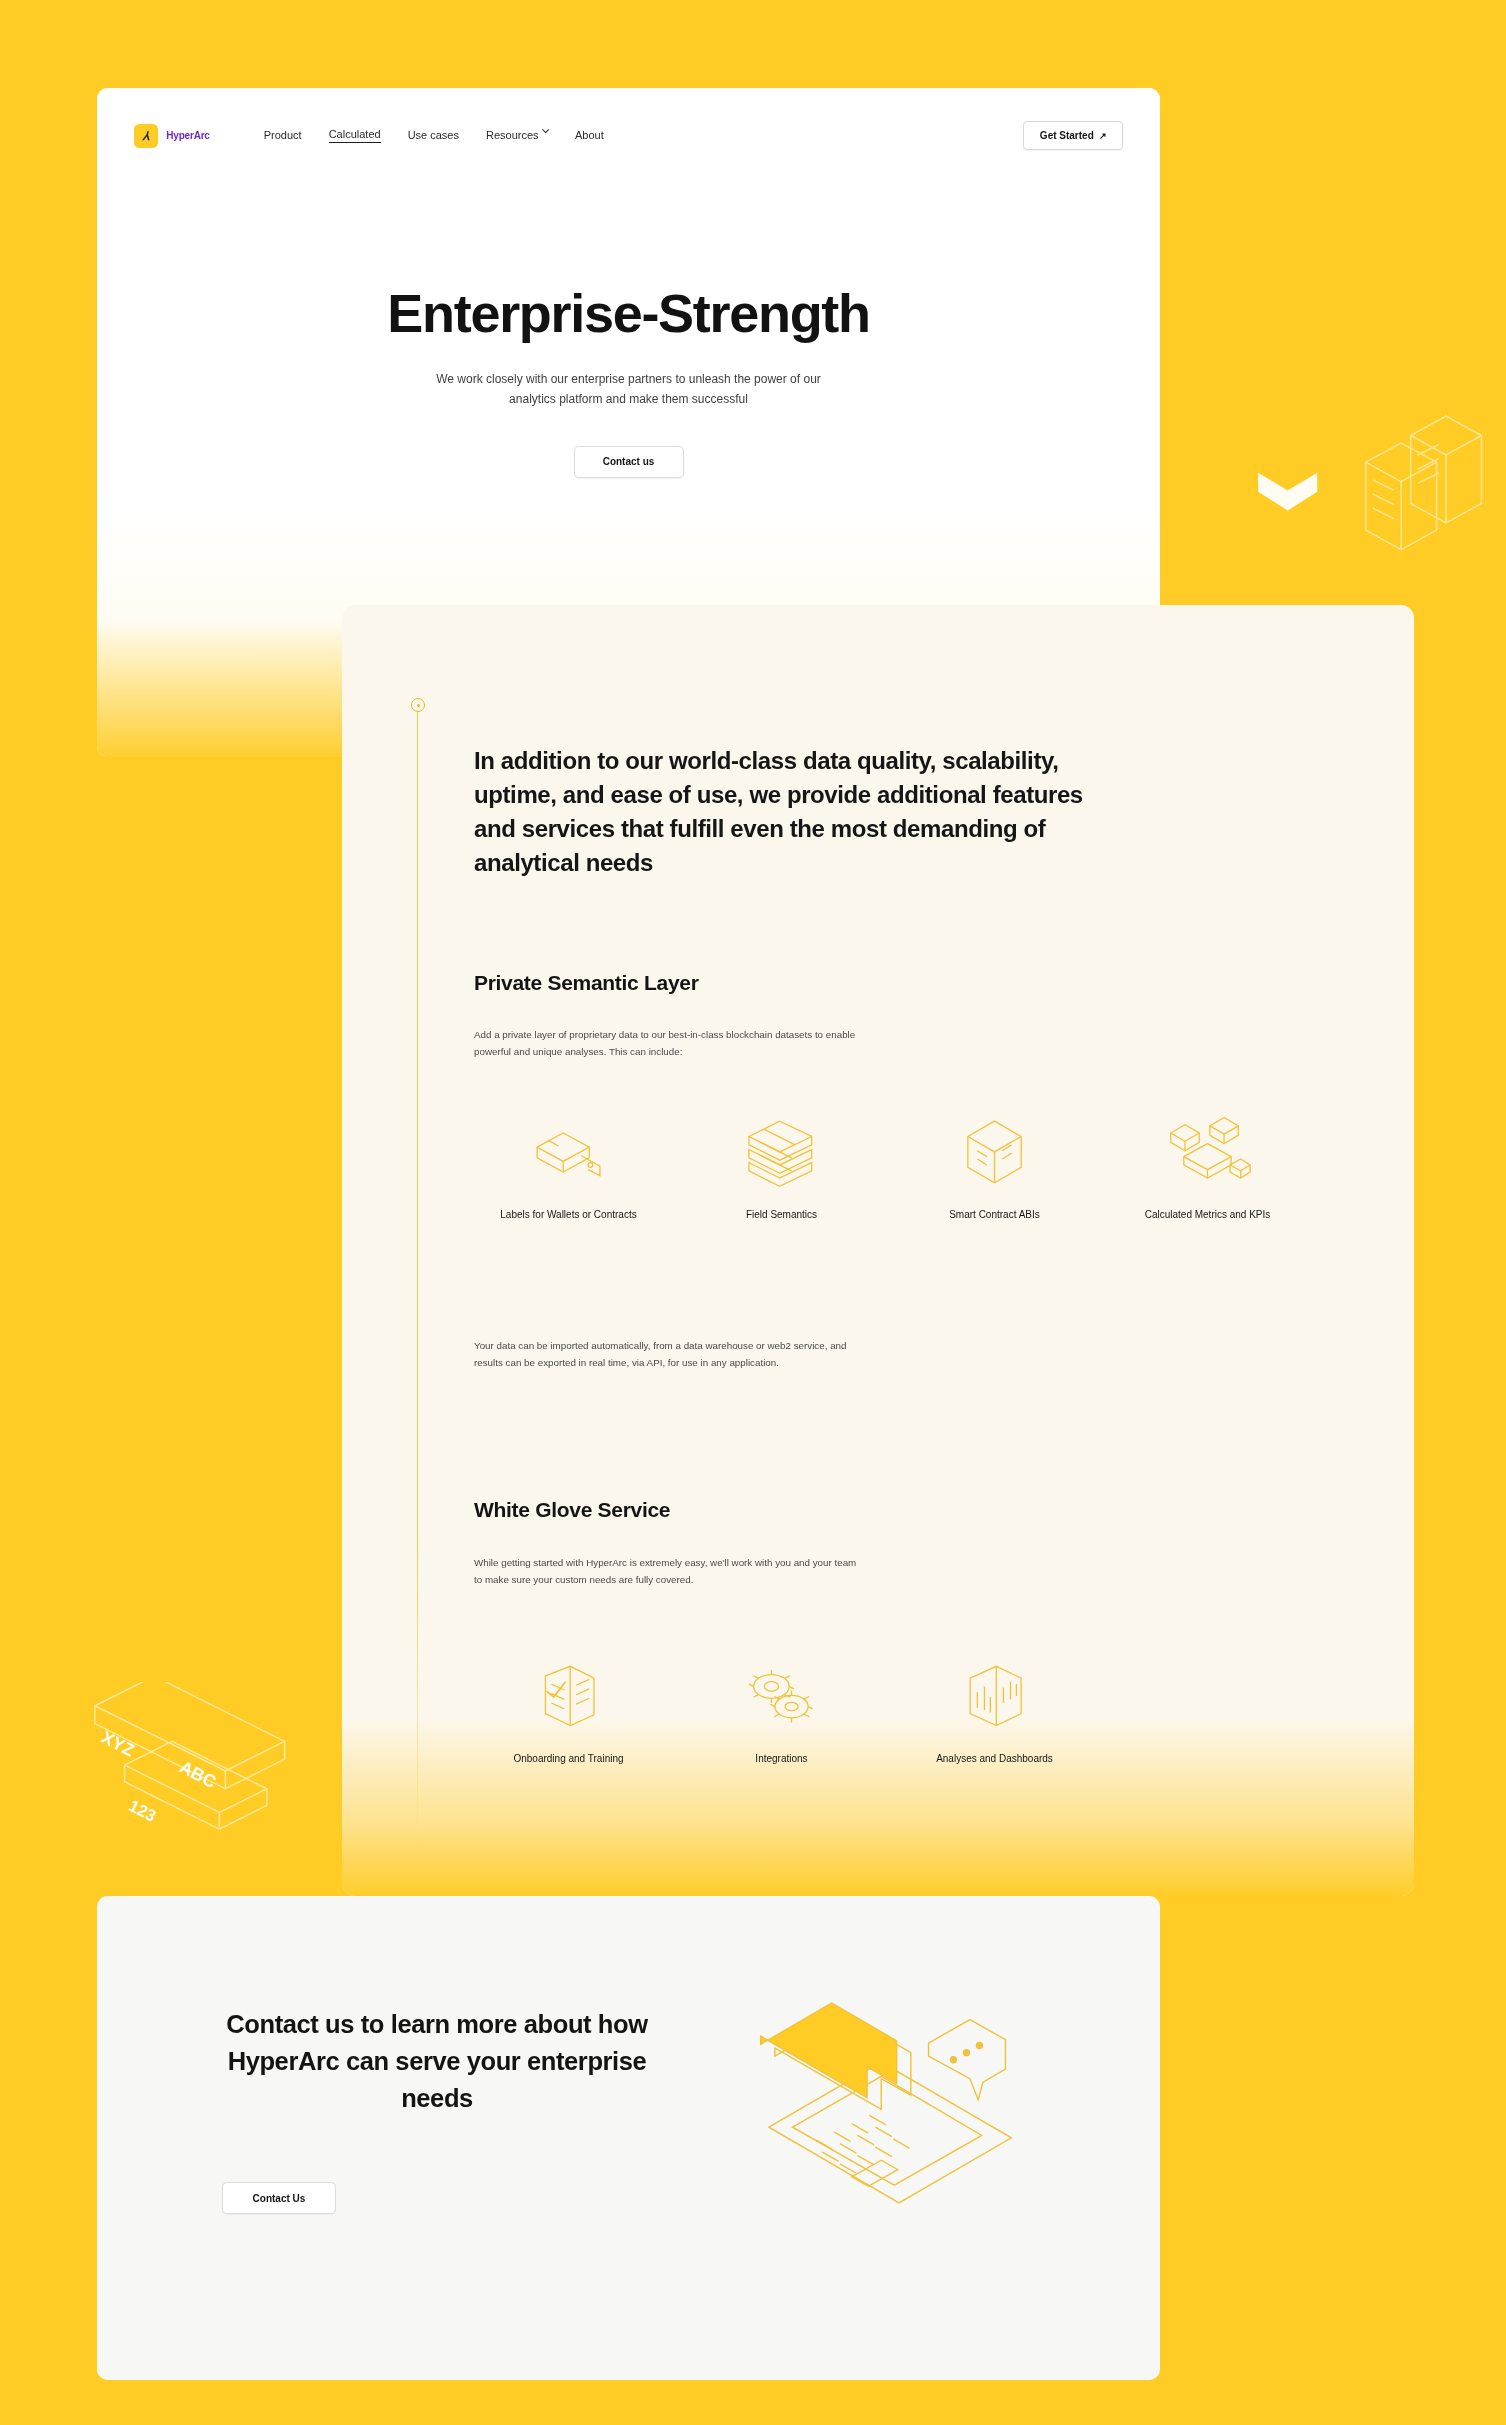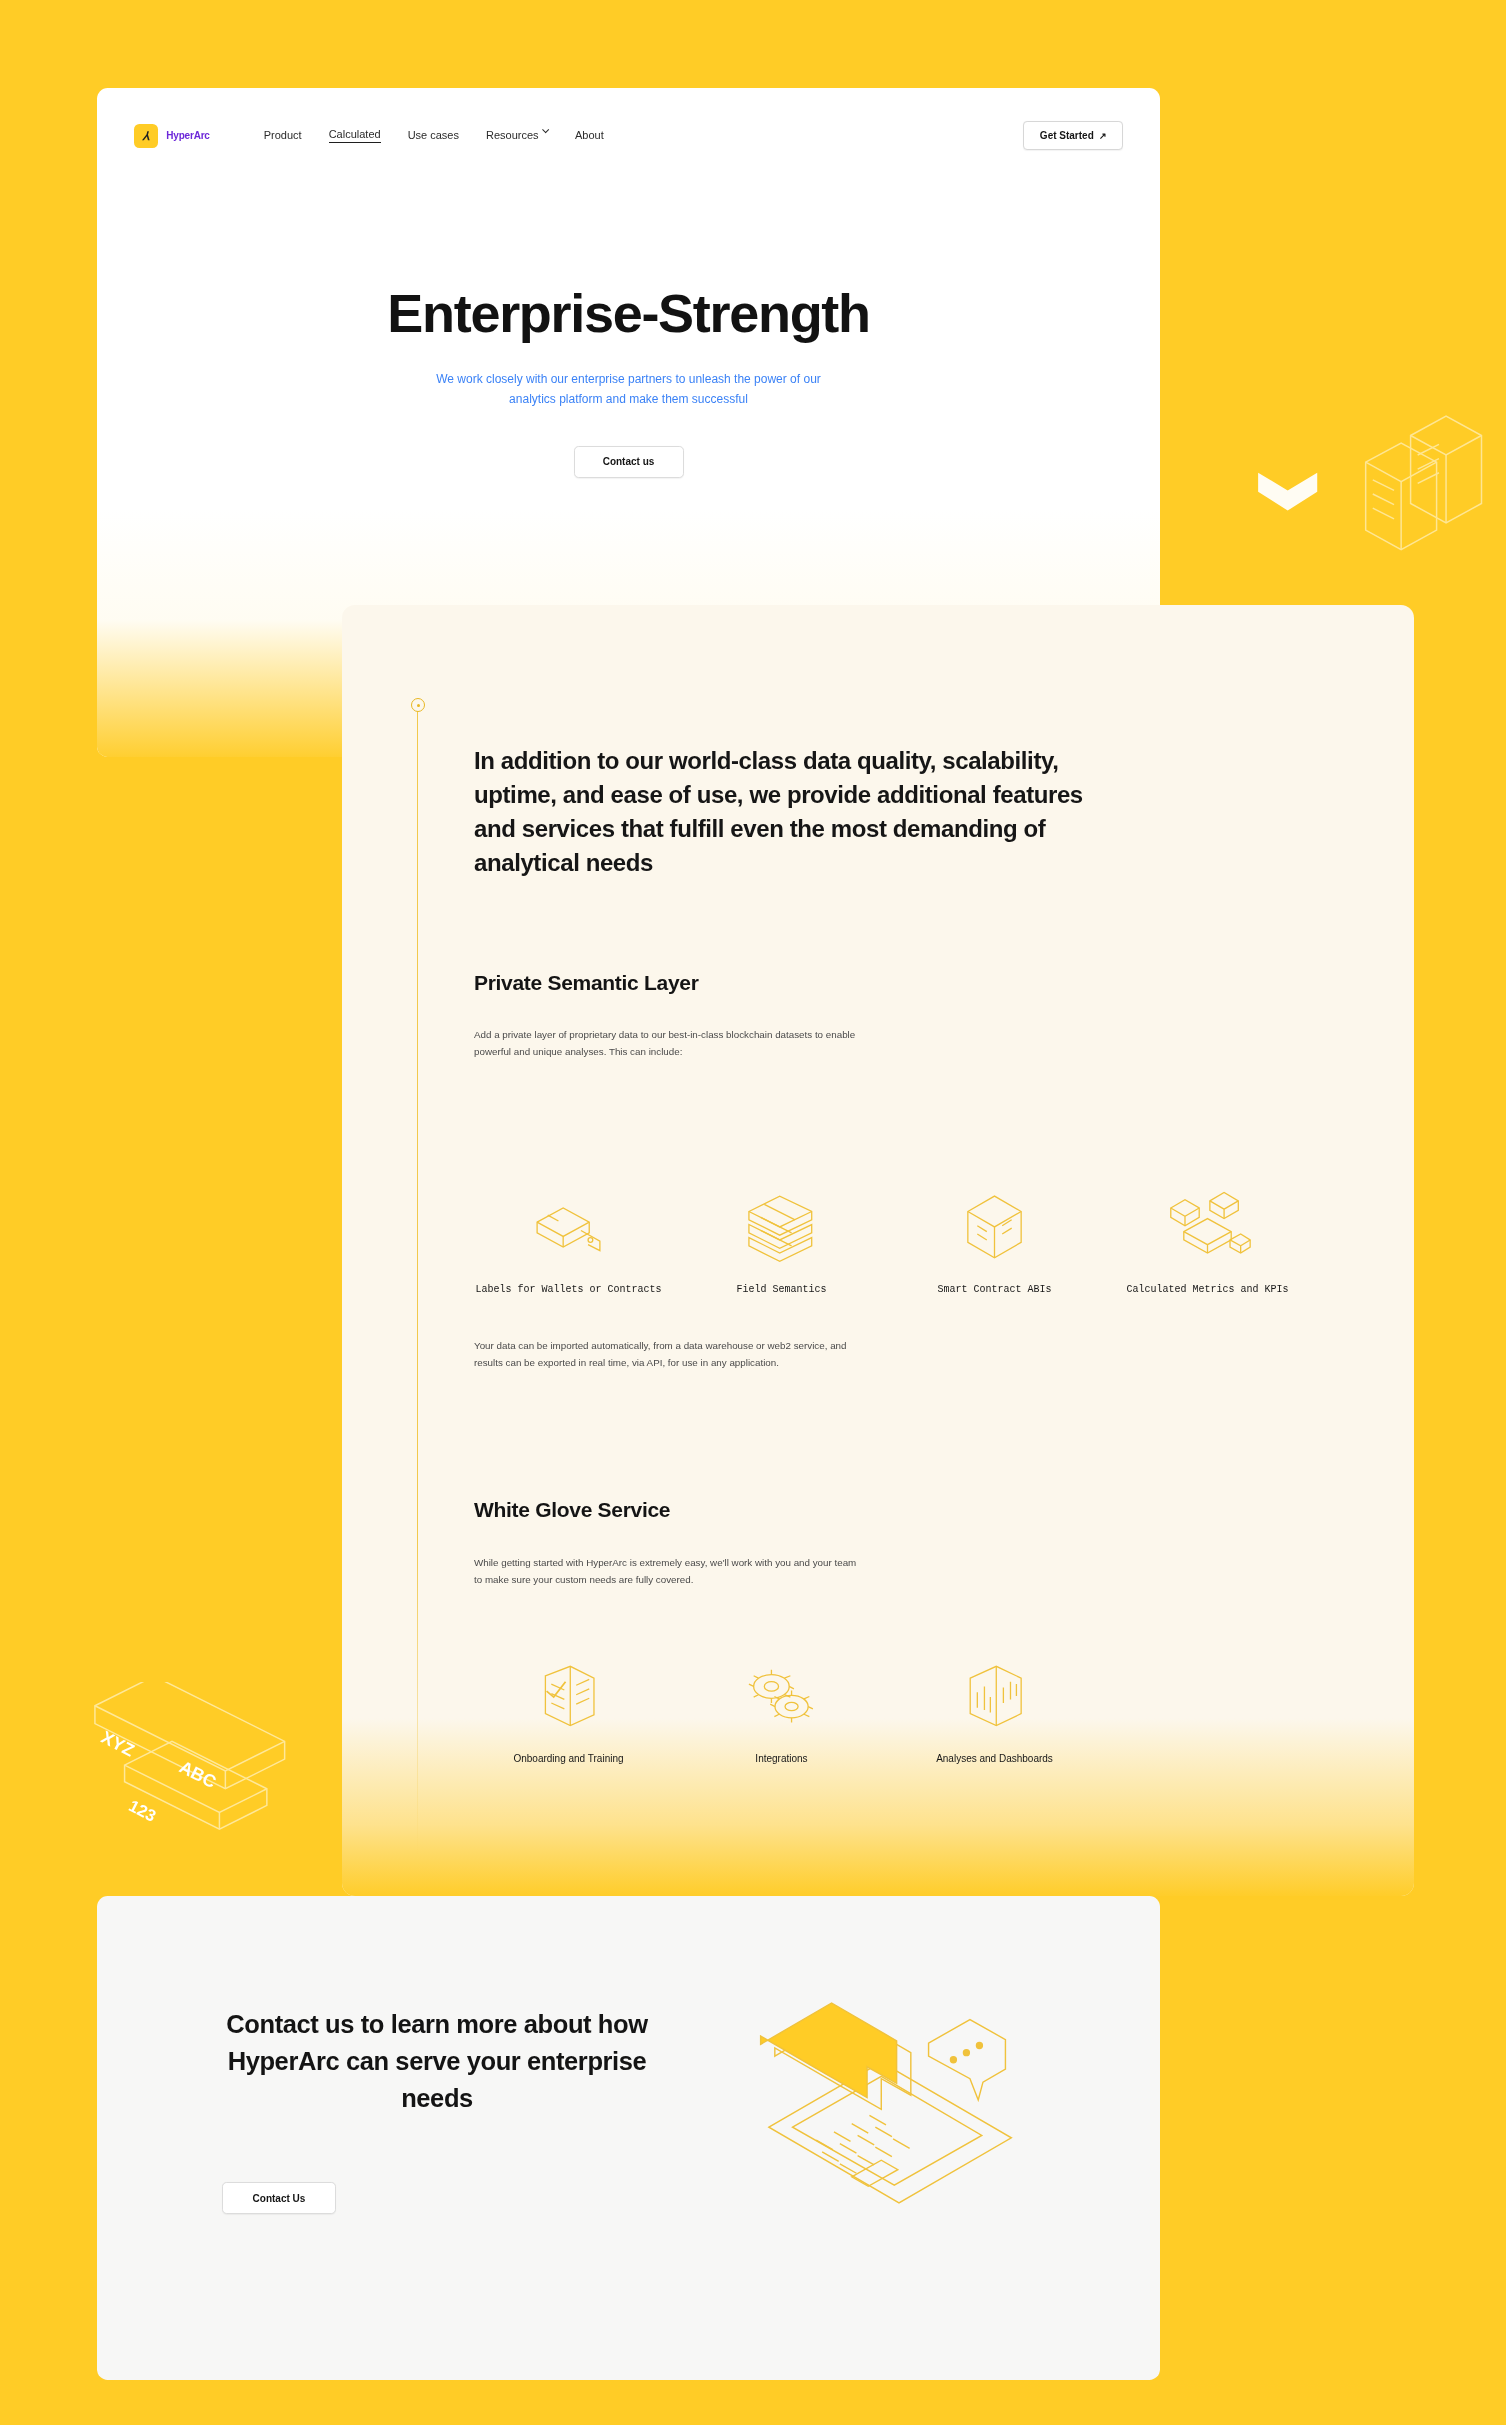--- a/index.html
+++ b/index.html
@@ -88,21 +88,21 @@
     font-size: 54px;
     line-height: 1.12;
     font-weight: bold;
     color: #121212;
     letter-spacing: -1.3px;
   }
   .hero-sub {
     margin-top: 27px;
     font-size: 12px;
     line-height: 1.6;
-    color: #3b82f6;
+    color: #404040;
   }
   .hero-btn {
     margin: 37px auto 0;
     width: 110px;
     background: #fff;
     border: 0.6px solid #dcdcdc;
     border-radius: 4.7px;
     padding: 9.5px 0;
     font-size: 10px;
     font-weight: bold;
@@ -316,21 +316,21 @@
   </div>
 
   <div class="timeline"></div>
   <div class="timeline-dot"></div>
 
   <div class="lead">In addition to our world-class data quality, scalability, uptime, and ease of use, we provide additional features and services that fulfill even the most demanding of analytical needs</div>
 
   <div class="sec-title" style="top:971px;">Private Semantic Layer</div>
   <div class="sec-desc" style="top:1027px;">Add a private layer of proprietary data to our best-in-class blockchain datasets to enable powerful and unique analyses. This can include:</div>
 
-  <div class="icon-row" style="top:1177px;font-family:Liberation Mono, monospace;">
+  <div class="icon-row" style="top:1102px;">
     <div class="icon-cell">
       <div class="icon-art">
         <svg width="89" height="77" viewBox="0 0 150 130" fill="none" stroke="#F0C23C" stroke-width="2.2">
           <path d="M22 56 L66 32 L110 56 L110 74 L66 98 L22 74 Z"></path>
           <path d="M22 56 L66 80 L110 56"></path>
           <path d="M66 80 L66 98"></path>
           <path d="M96 70 L128 88 L128 104 L108 94"></path>
           <circle cx="112" cy="86" r="4"></circle>
           <path d="M40 44 L58 54"></path>
         </svg>

